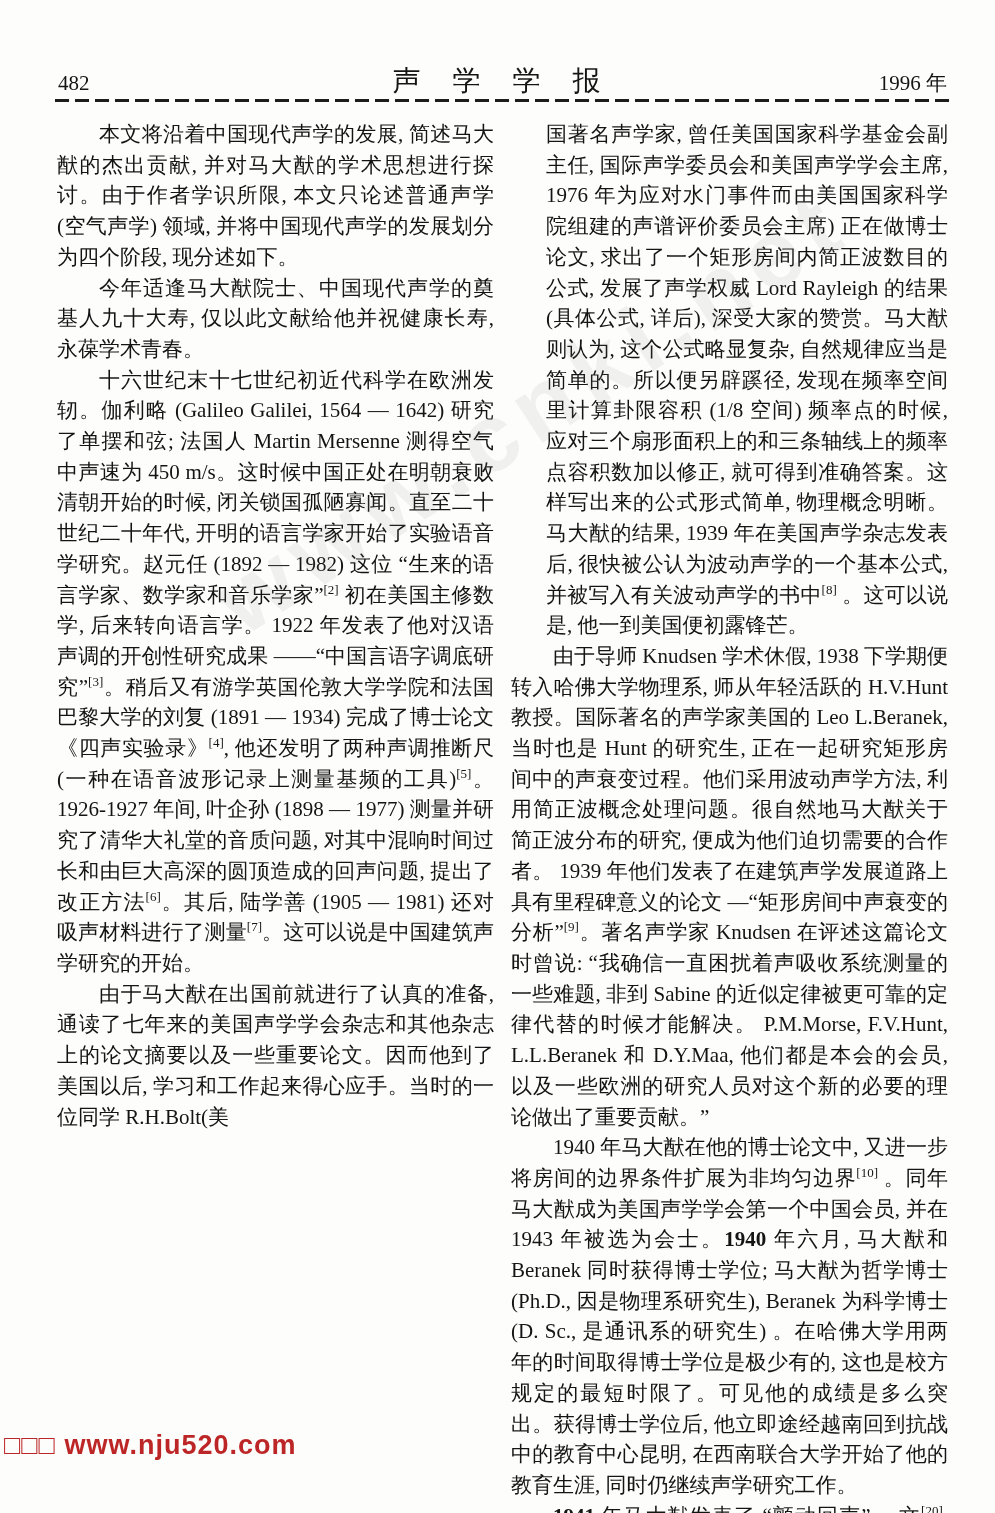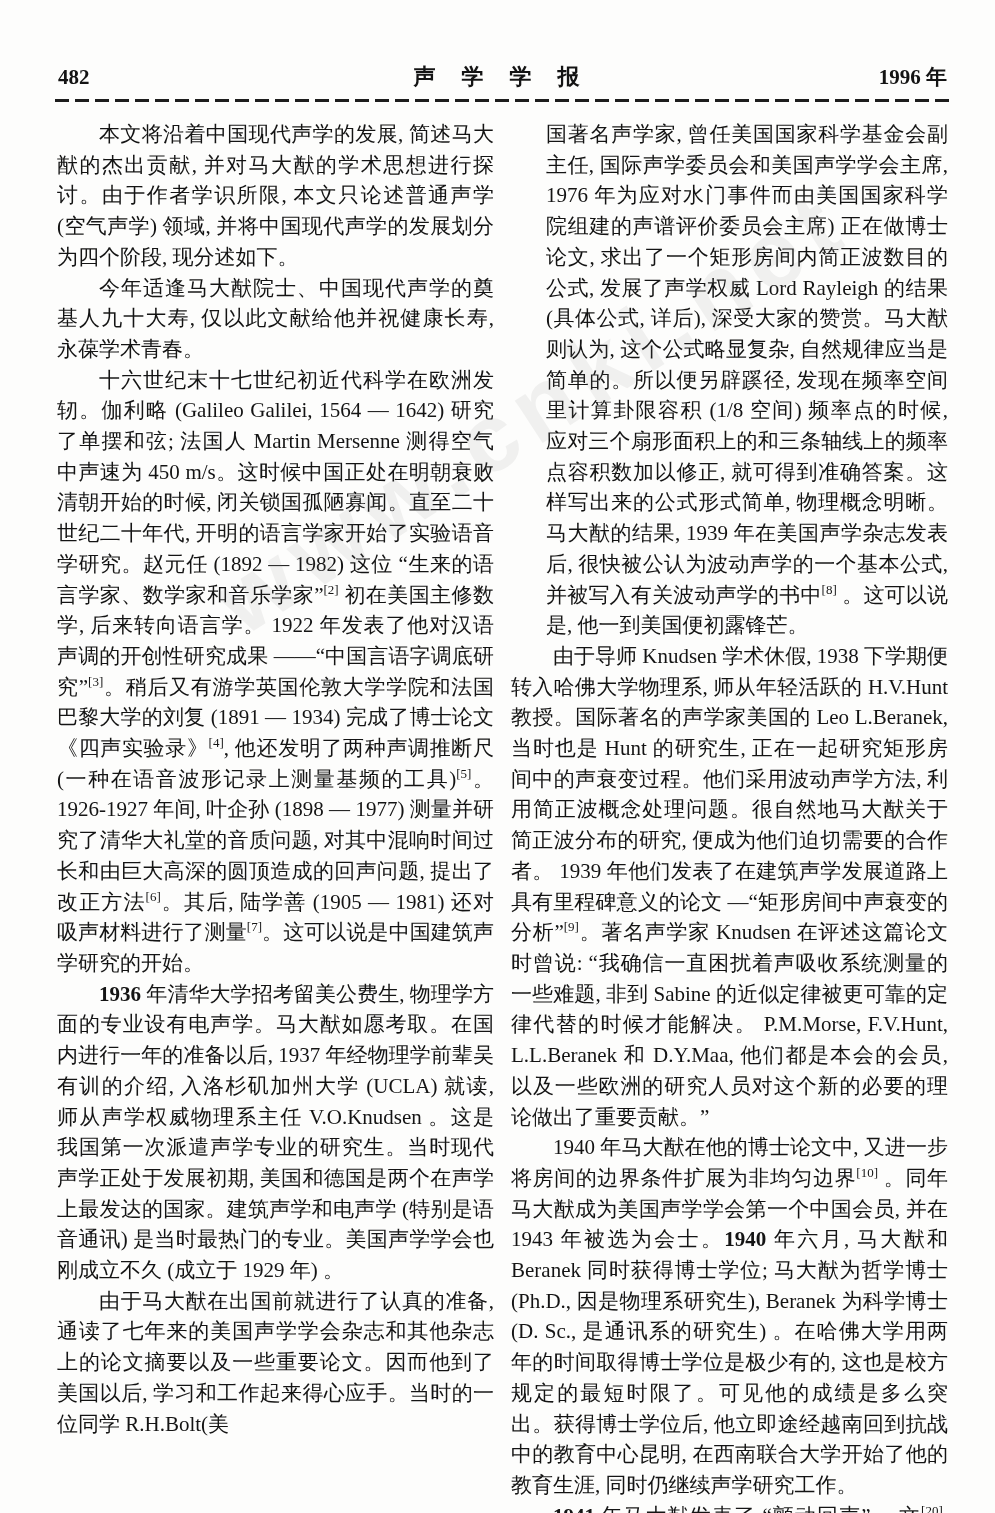--- a/index.html
+++ b/index.html
@@ -10,24 +10,23 @@
     background:#fdfdfc;
     font-family:"Liberation Serif","DejaVu Serif",serif;
     color:#141414;
     overflow:hidden;
   }
   
   .header{
     position:absolute;left:58px;right:48px;top:62px;
     display:flex;justify-content:space-between;align-items:baseline;
     font-size:21px;
-    font-weight:bold;
   }
   .header .page-number{min-width:70px;text-align:left;}
-  .header .journal-title{font-size:22px;letter-spacing:2px;text-align:center;flex:1;}
+  .header .journal-title{font-size:28px;letter-spacing:2px;text-align:center;flex:1;}
   .header .year{min-width:80px;text-align:right;}
   .header-rule{
     position:absolute;left:55px;right:44px;top:99px;height:3px;
     background:repeating-linear-gradient(90deg,#1d1d1d 0 14px,rgba(0,0,0,0) 14px 20px);
   }
   
   .col{
     position:absolute;top:119px;width:437px;
     font-size:21px;line-height:30.7px;
     text-align:justify;
@@ -75,24 +74,24 @@
     <span class="page-number">482</span>
     <span class="journal-title">声　学　学　报</span>
     <span class="year">1996 年</span>
   </div>
   <div class="header-rule"></div>
 
   <div class="col col-left">
       <p class="para">本文将沿着中国现代声学的发展, 简述马大猷的杰出贡献, 并对马大猷的学术思想进行探讨。由于作者学识所限, 本文只论述普通声学 (空气声学) 领域, 并将中国现代声学的发展划分为四个阶段, 现分述如下。</p>
       <p class="para">今年适逢马大猷院士、中国现代声学的奠基人九十大寿, 仅以此文献给他并祝健康长寿, 永葆学术青春。</p>
       <p class="para">十六世纪末十七世纪初近代科学在欧洲发轫。伽利略 (Galileo Galilei, 1564 — 1642) 研究了单摆和弦; 法国人 Martin Mersenne 测得空气中声速为 450 m/s。这时候中国正处在明朝衰败清朝开始的时候, 闭关锁国孤陋寡闻。直至二十世纪二十年代, 开明的语言学家开始了实验语音学研究。赵元任 (1892 — 1982) 这位 “生来的语言学家、数学家和音乐学家”<sup>[2]</sup> 初在美国主修数学, 后来转向语言学。 1922 年发表了他对汉语声调的开创性研究成果 ——“中国言语字调底研究”<sup>[3]</sup>。稍后又有游学英国伦敦大学学院和法国巴黎大学的刘复 (1891 — 1934) 完成了博士论文《四声实验录》<sup>[4]</sup>, 他还发明了两种声调推断尺 (一种在语音波形记录上测量基频的工具)<sup>[5]</sup>。1926-1927 年间, 叶企孙 (1898 — 1977) 测量并研究了清华大礼堂的音质问题, 对其中混响时间过长和由巨大高深的圆顶造成的回声问题, 提出了改正方法<sup>[6]</sup>。其后, 陆学善 (1905 — 1981) 还对吸声材料进行了测量<sup>[7]</sup>。这可以说是中国建筑声学研究的开始。</p>
-      <p class="para"><b>1936</b> 年清华大学招考留美公费生, 物理学方面的专业设有电声学。马大猷如愿考取。在国内进行一年的准备以后, 1937 年经物理学前辈吴有训的介绍, 入洛杉矶加州大学 (UCLA) 就读, 师从声学权威物理系主任 V.O.Knudsen 。这是我国第一次派遣声学专业的研究生。当时现代声学正处于发展初期, 美国和德国是两个在声学上最发达的国家。建筑声学和电声学 (特别是语音通讯) 是当时最热门的专业。美国声学学会也刚成立不久 (成立于 1929 年) 。</p>
       <p class="para">由于马大猷在出国前就进行了认真的准备, 通读了七年来的美国声学学会杂志和其他杂志上的论文摘要以及一些重要论文。因而他到了美国以后, 学习和工作起来得心应手。当时的一位同学 R.H.Bolt(美</p>
     </div>
   <div class="col col-right">
       <p class="para noindent">国著名声学家, 曾任美国国家科学基金会副主任, 国际声学委员会和美国声学学会主席, 1976 年为应对水门事件而由美国国家科学院组建的声谱评价委员会主席) 正在做博士论文, 求出了一个矩形房间内简正波数目的公式, 发展了声学权威 Lord Rayleigh 的结果 (具体公式, 详后), 深受大家的赞赏。马大猷则认为, 这个公式略显复杂, 自然规律应当是简单的。所以便另辟蹊径, 发现在频率空间里计算卦限容积 (1/8 空间) 频率点的时候, 应对三个扇形面积上的和三条轴线上的频率点容积数加以修正, 就可得到准确答案。这样写出来的公式形式简单, 物理概念明晰。马大猷的结果, 1939 年在美国声学杂志发表后, 很快被公认为波动声学的一个基本公式, 并被写入有关波动声学的书中<sup>[8]</sup> 。这可以说是, 他一到美国便初露锋芒。</p>
       <p class="para">由于导师 Knudsen 学术休假, 1938 下学期便转入哈佛大学物理系, 师从年轻活跃的 H.V.Hunt 教授。国际著名的声学家美国的 Leo L.Beranek, 当时也是 Hunt 的研究生, 正在一起研究矩形房间中的声衰变过程。他们采用波动声学方法, 利用简正波概念处理问题。很自然地马大猷关于简正波分布的研究, 便成为他们迫切需要的合作者。 1939 年他们发表了在建筑声学发展道路上具有里程碑意义的论文 —“矩形房间中声衰变的分析”<sup>[9]</sup>。著名声学家 Knudsen 在评述这篇论文时曾说: “我确信一直困扰着声吸收系统测量的一些难题, 非到 Sabine 的近似定律被更可靠的定律代替的时候才能解决。 P.M.Morse, F.V.Hunt, L.L.Beranek 和 D.Y.Maa, 他们都是本会的会员, 以及一些欧洲的研究人员对这个新的必要的理论做出了重要贡献。”</p>
       <p class="para">1940 年马大猷在他的博士论文中, 又进一步将房间的边界条件扩展为非均匀边界<sup>[10]</sup> 。同年马大猷成为美国声学学会第一个中国会员, 并在 1943 年被选为会士。<b>1940</b> 年六月, 马大猷和 Beranek 同时获得博士学位; 马大猷为哲学博士 (Ph.D., 因是物理系研究生), Beranek 为科学博士 (D. Sc., 是通讯系的研究生) 。在哈佛大学用两年的时间取得博士学位是极少有的, 这也是校方规定的最短时限了。可见他的成绩是多么突出。获得博士学位后, 他立即途经越南回到抗战中的教育中心昆明, 在西南联合大学开始了他的教育生涯, 同时仍继续声学研究工作。</p>
       <p class="para"><b>1941</b> 年马大猷发表了 “颤动回声” 一文<sup>[20]</sup>, 这是他刚到 UCLA 时, Knudsen 教授出的题目。同时他还对语音统计发生了兴趣, 因为这与语音通讯和音质评价密切相关, 完成了 “国语中的语音分配” 一文</p>
     </div>
 
+  <div class="watermark-red">□□□ www.nju520.com</div>
 
 </div>
 
 </body></html>

